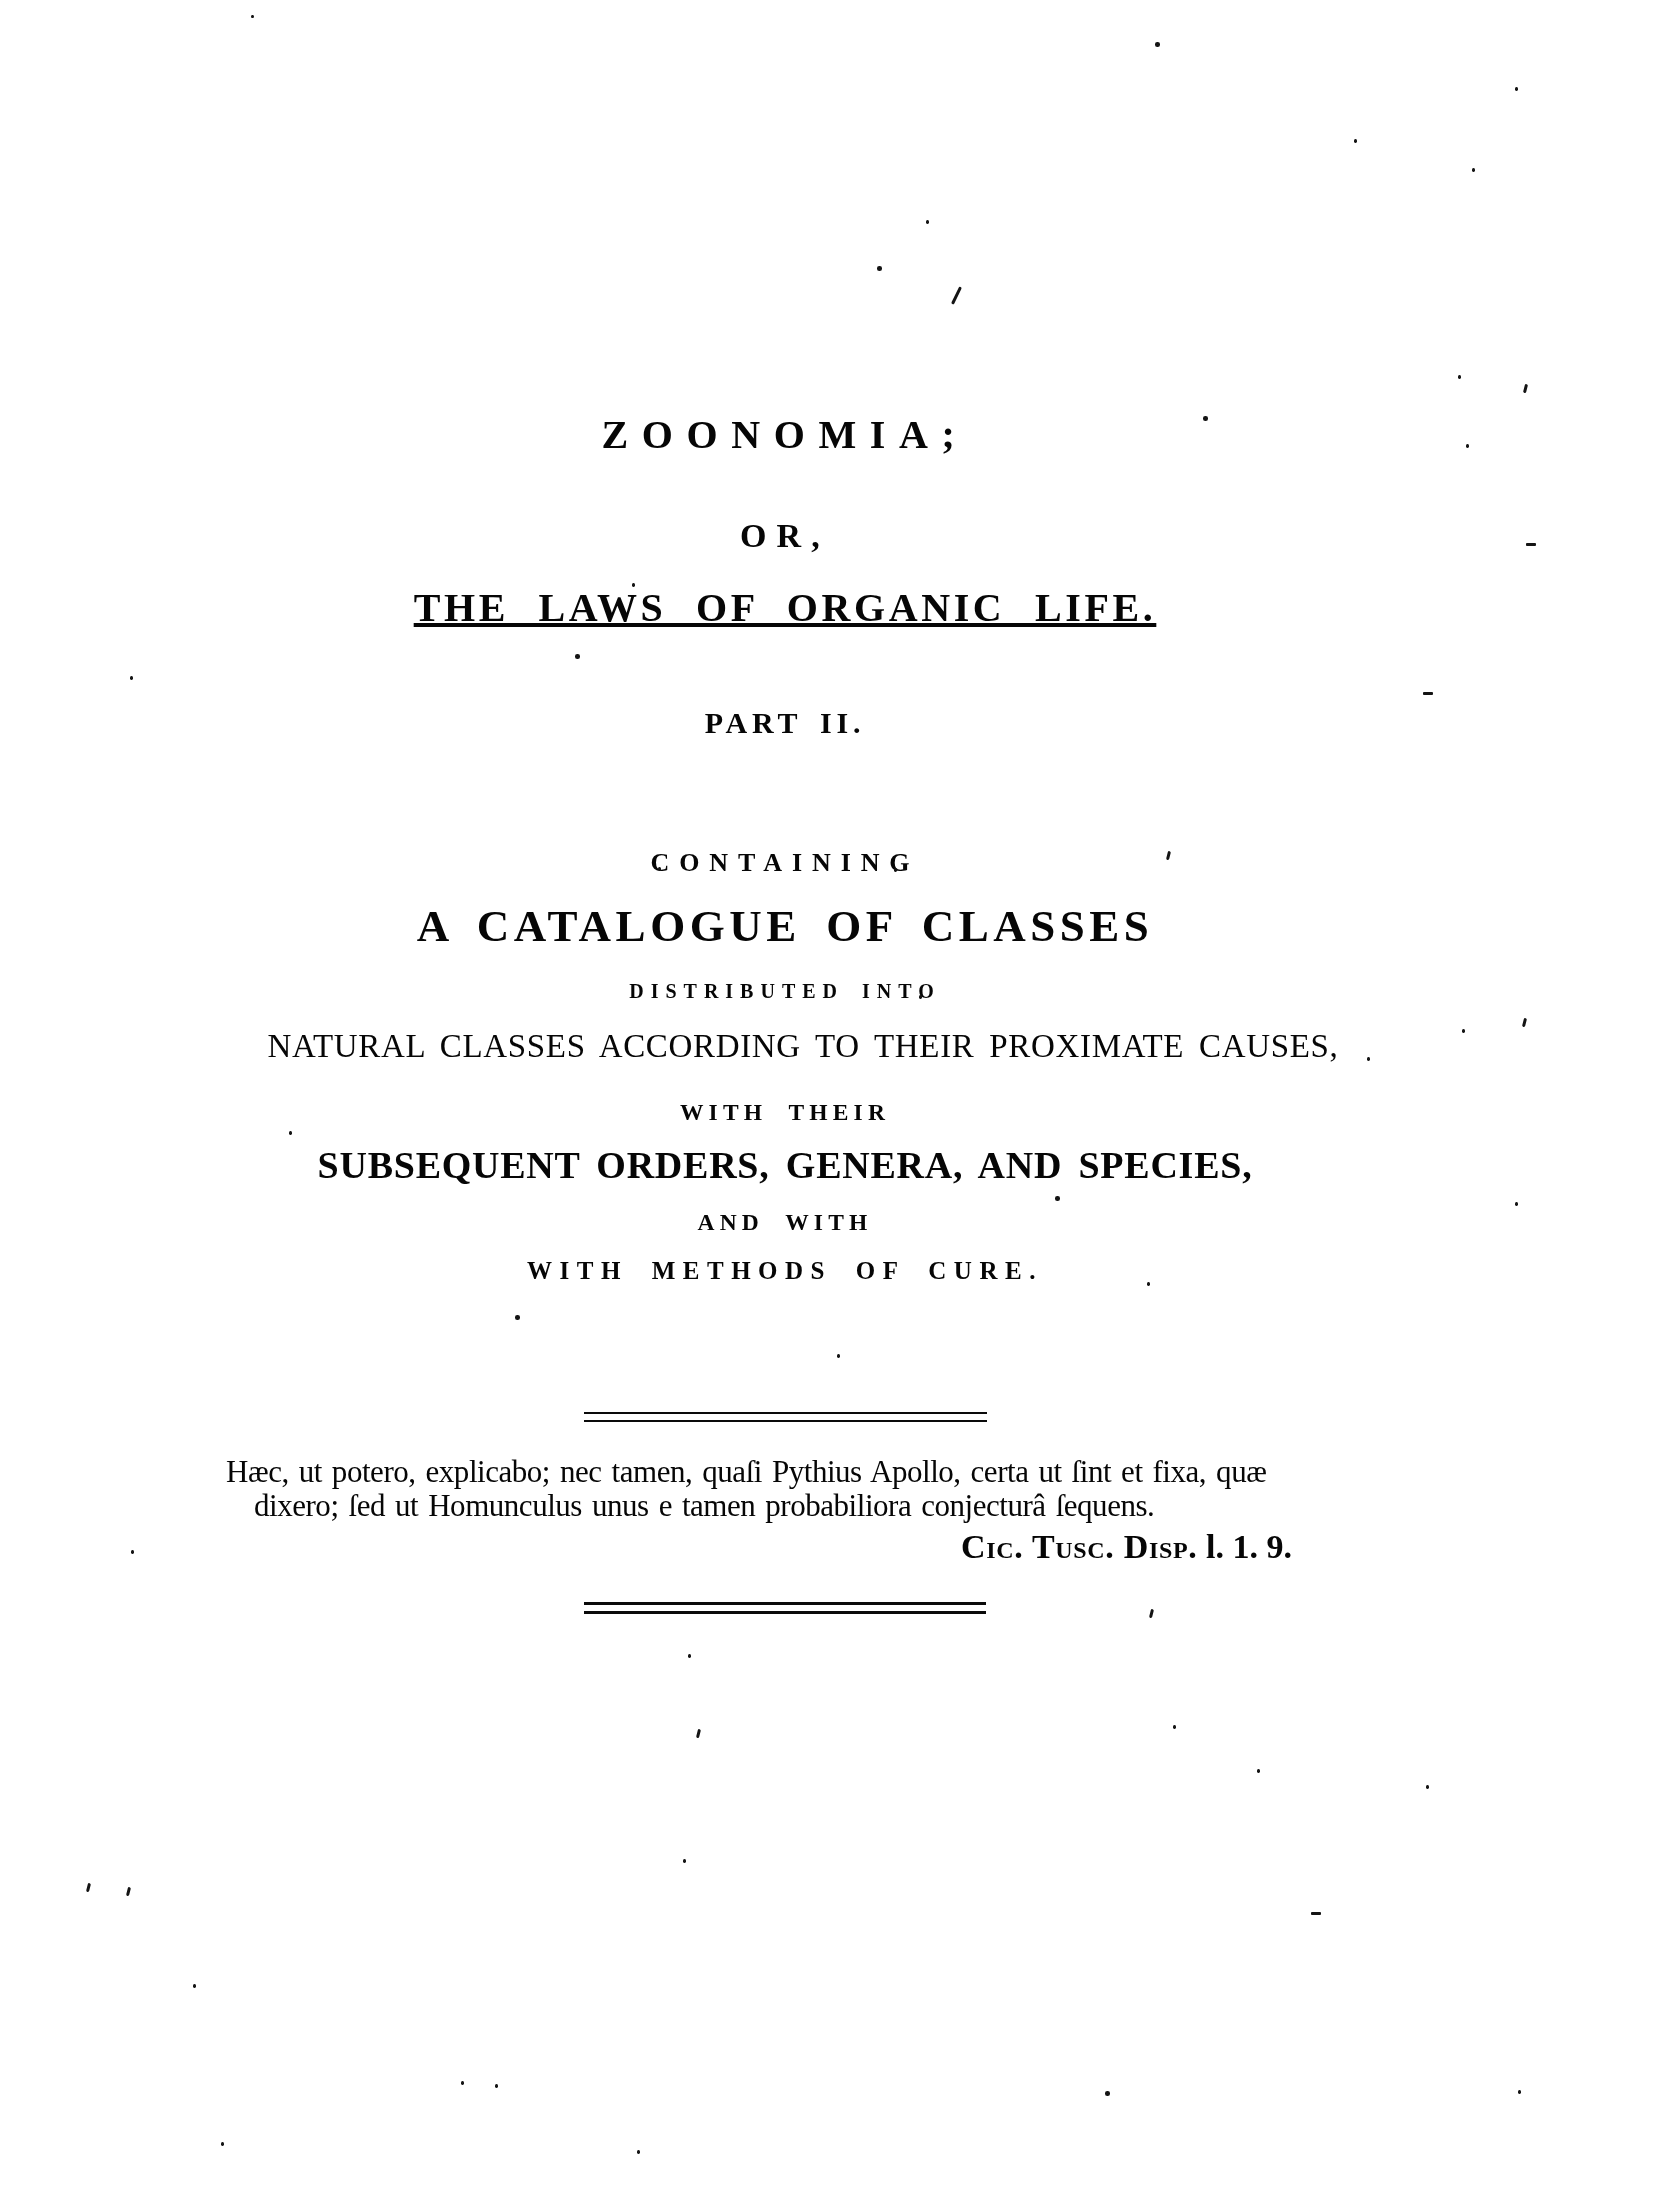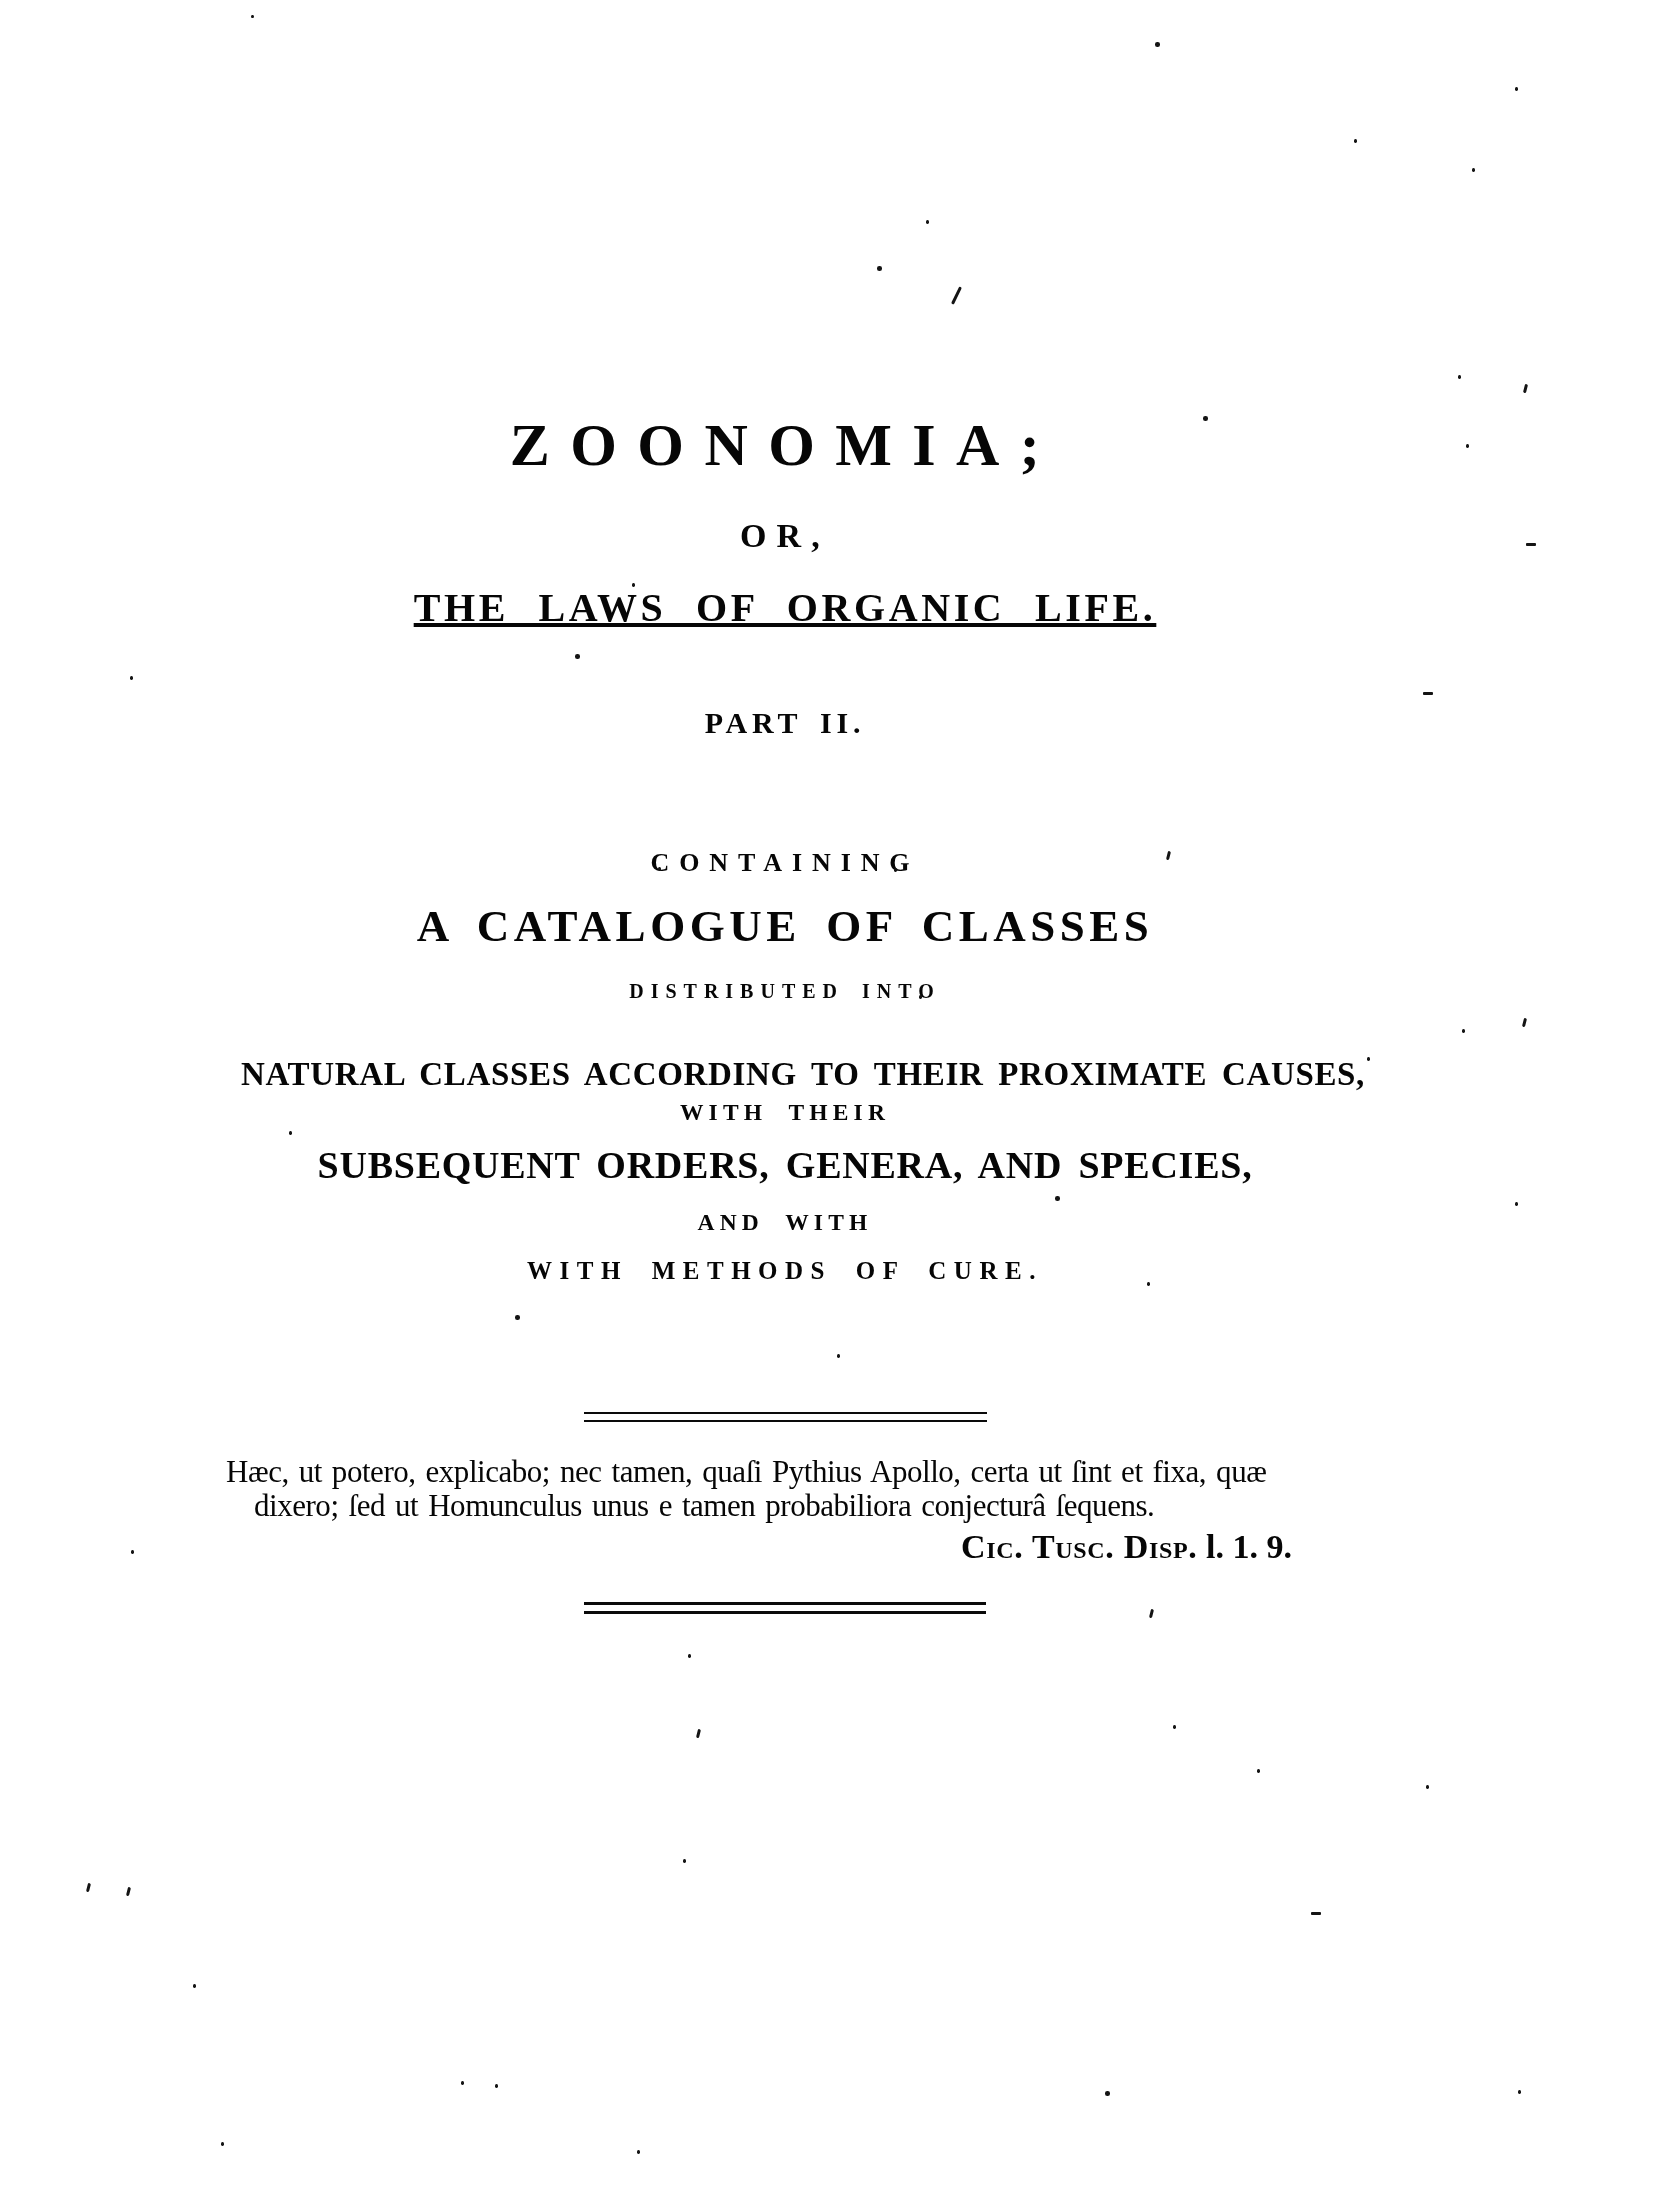--- a/index.html
+++ b/index.html
@@ -8,28 +8,28 @@
     width:1679px;height:2200px;
     background:#ffffff;
     overflow:hidden;
     font-family:"Liberation Serif","DejaVu Serif",serif;
     color:#060606;
   }
   
   .center-col{position:absolute;left:0;top:0;width:1570px;height:100%;}
   .line{position:absolute;left:0;right:0;text-align:center;white-space:nowrap;line-height:1;}
 
-  .t-main      {top:415px;font-size:60px;font-weight:700;letter-spacing:.34em;}
+  .t-main      {top:415px;font-size:40px;font-weight:700;letter-spacing:.34em;}
   .t-or        {top:519px;font-size:34px;font-weight:700;letter-spacing:.30em;}
   .t-sub       {top:588px;font-size:40px;font-weight:700;letter-spacing:.09em;word-spacing:.40em;text-decoration:underline;}
   .t-part      {top:708px;font-size:30px;font-weight:700;letter-spacing:.16em;word-spacing:.20em;}
   .t-containing{top:850px;font-size:26px;font-weight:700;letter-spacing:.38em;}
   .t-catalogue {top:904px;font-size:45px;font-weight:700;letter-spacing:.10em;word-spacing:.22em;}
   .t-distrib   {top:981px;font-size:20px;font-weight:700;letter-spacing:.35em;word-spacing:.30em;}
-  .t-classes   {top:1058px;font-size:33px;font-weight:700;letter-spacing:.02em;word-spacing:.18em;padding-left:36px;}
+  .t-classes   {top:1030px;font-size:33px;font-weight:400;letter-spacing:.02em;word-spacing:.18em;padding-left:36px;}
   .t-withtheir {top:1101px;font-size:23.5px;font-weight:700;letter-spacing:.22em;word-spacing:.45em;text-align:center;}
   .t-orders    {top:1146px;font-size:38px;font-weight:700;letter-spacing:.02em;word-spacing:.16em;}
   .t-andwith   {top:1211px;font-size:23.5px;font-weight:700;letter-spacing:.22em;word-spacing:.45em;}
   .t-methods   {top:1258px;font-size:25px;font-weight:700;letter-spacing:.30em;word-spacing:.40em;}
 
   .rule{position:absolute;left:0;right:0;margin:0 auto;box-sizing:border-box;}
   .rule-top{top:1412px;width:403px;height:10px;border-top:2.7px solid #0a0a0a;border-bottom:2.7px solid #0a0a0a;}
   .rule-bottom{top:1602px;width:402px;height:11.8px;border-top:3.6px solid #0a0a0a;border-bottom:3.6px solid #0a0a0a;}
 
   .epigraph{position:absolute;left:226px;top:1455px;font-size:31px;line-height:34px;

